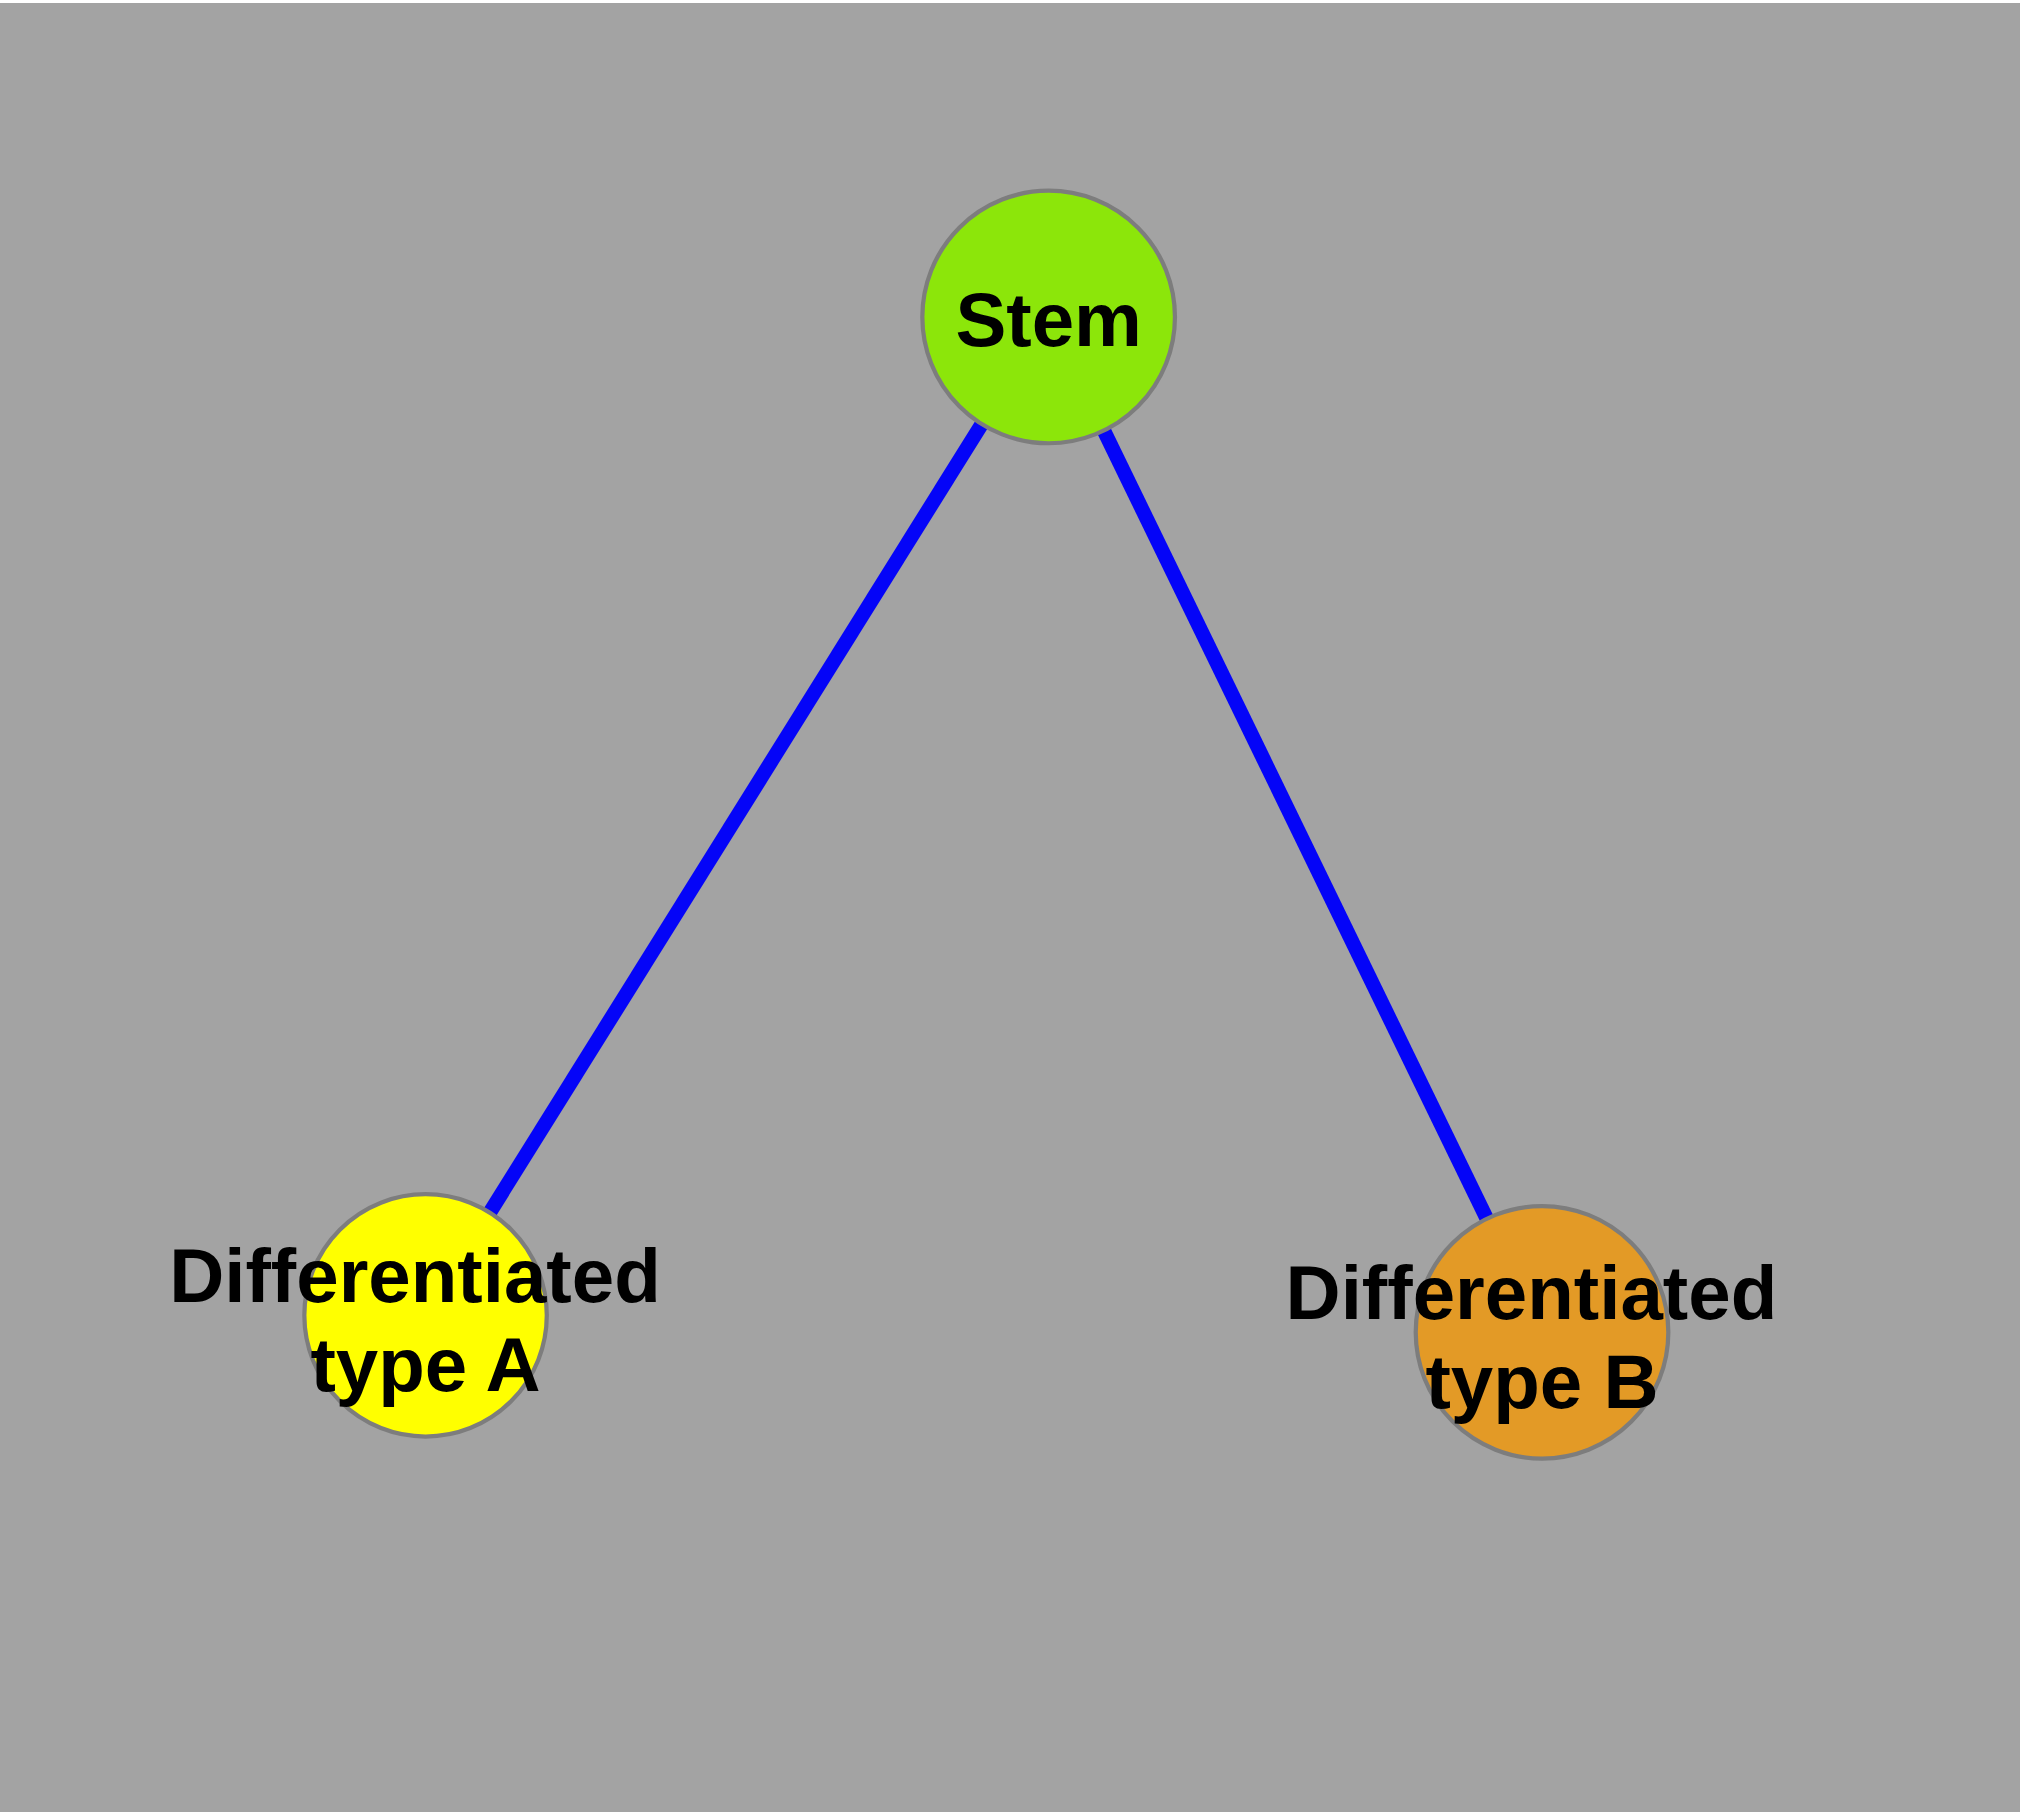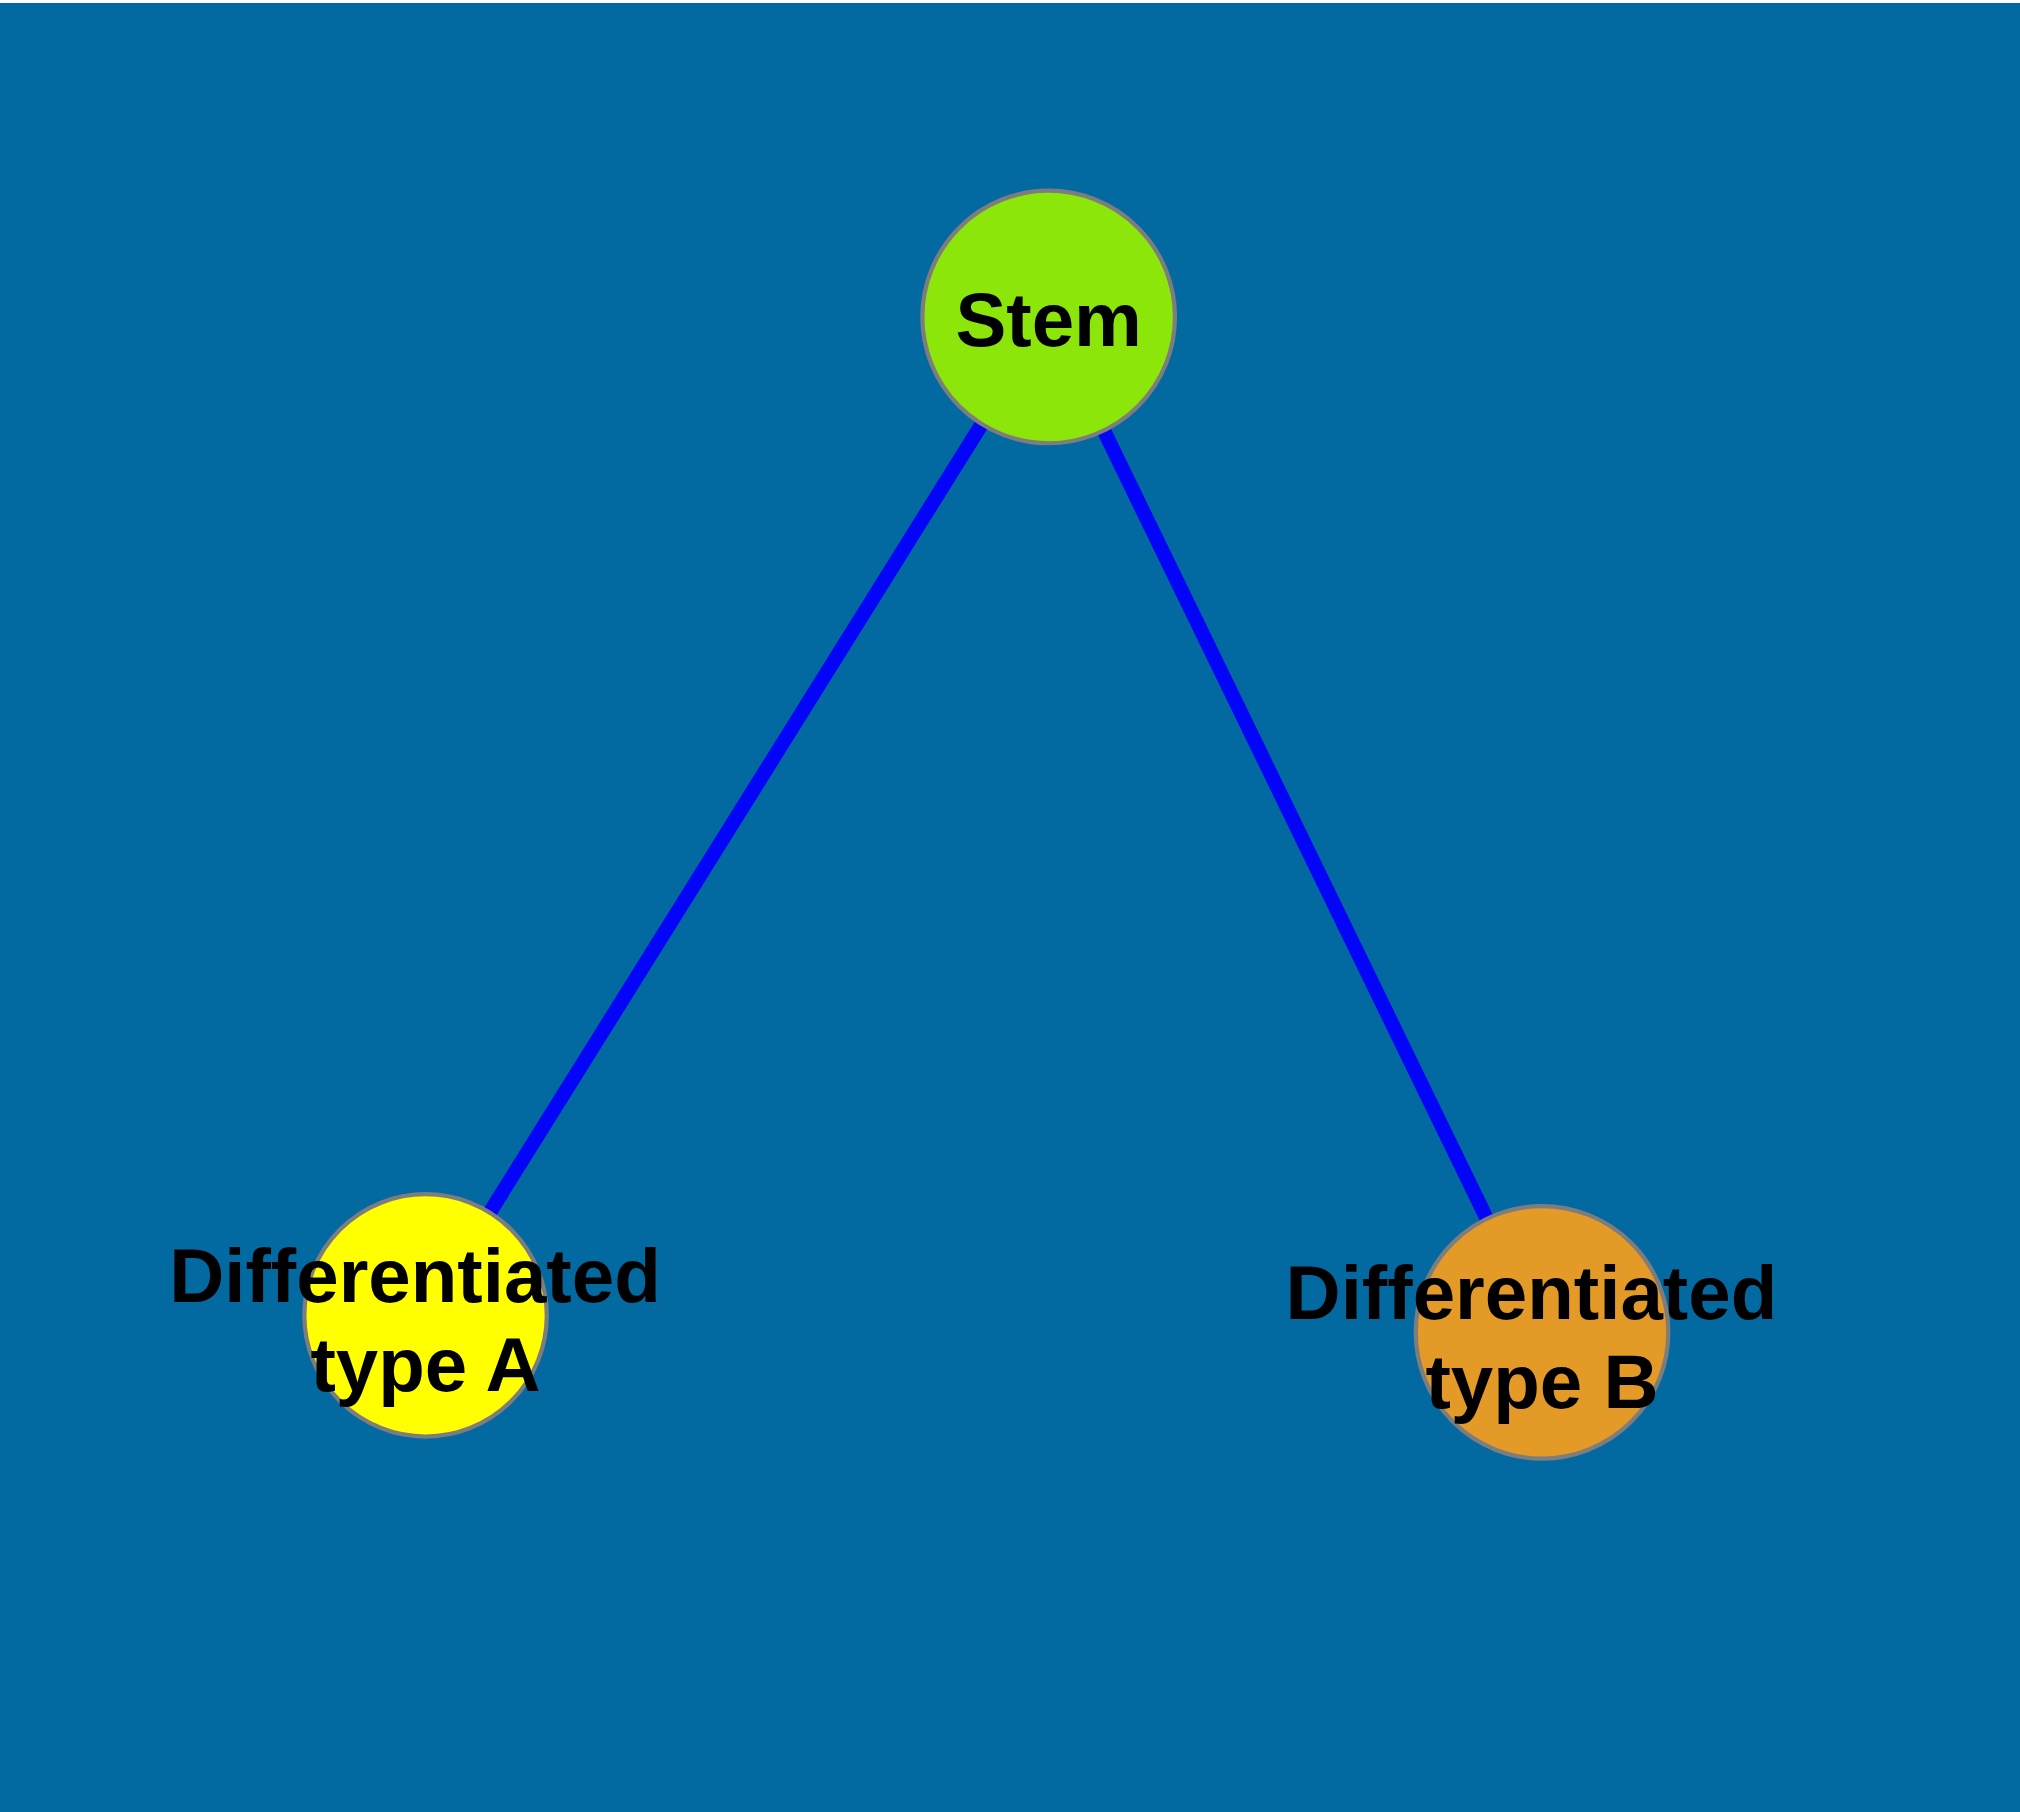--- a/index.html
+++ b/index.html
@@ -37,21 +37,21 @@
     font-weight: 700;
     font-size: 90px;
     text-anchor: middle;
     dominant-baseline: central;
     fill: #000000;
   }
 </style>
 </head>
 <body>
 
-<div class="page" style="background: #0369a1;">
+<div class="page" style="background: #a3a3a3;">
   <svg class="graph" viewBox="0 0 2384 2138" preserveAspectRatio="none" xmlns="http://www.w3.org/2000/svg">
 
     <line x1="1237" y1="374" x2="502" y2="1552" stroke="#0404F8" stroke-width="17"></line>
     <line x1="1237" y1="374" x2="1819" y2="1572" stroke="#0404F8" stroke-width="17"></line>
 
     <g>
       <circle cx="1237" cy="374" r="149" fill="#8CE60A" stroke="#7D7D7D" stroke-width="5"></circle>
       <text class="nlabel" fill="#000000">
         <tspan x="1237" y="376">Stem</tspan>
       </text>

